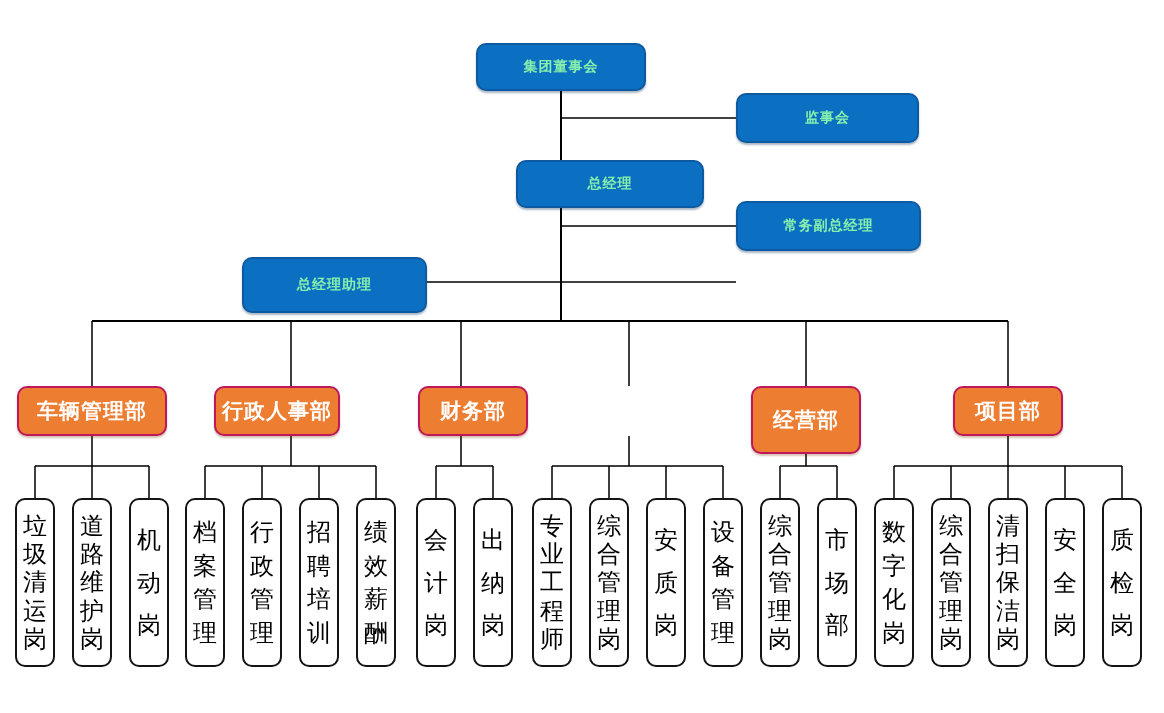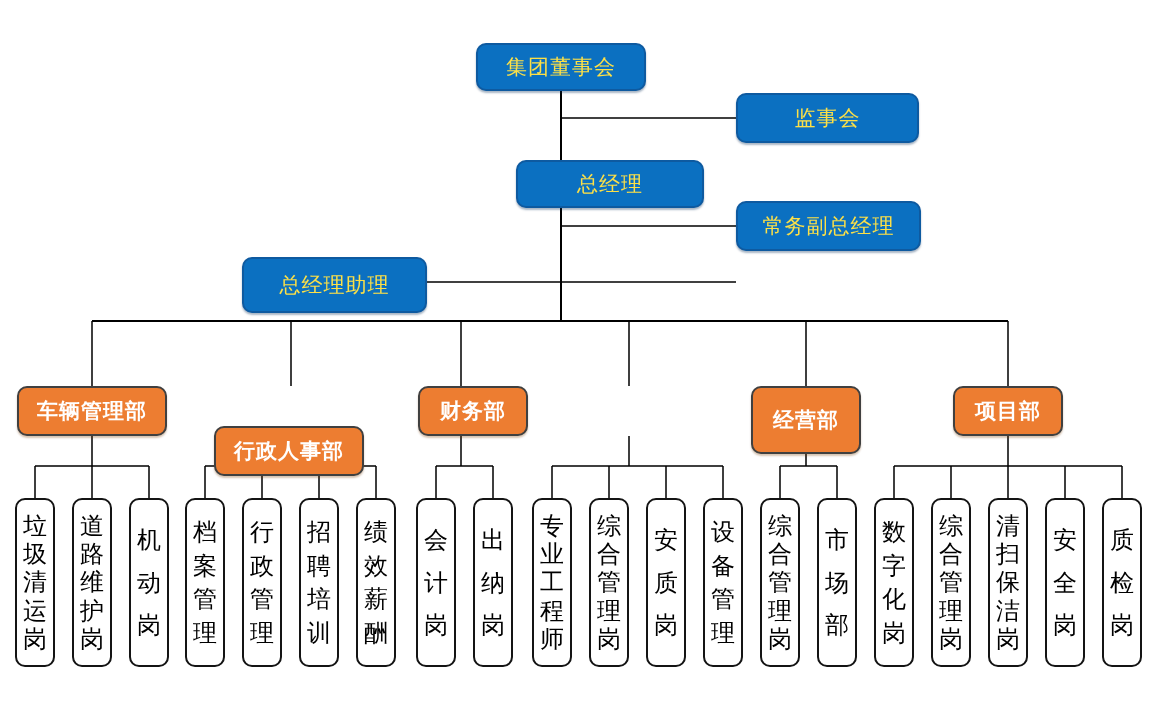--- a/index.html
+++ b/index.html
@@ -18,29 +18,29 @@
     display: flex;
     align-items: center;
     justify-content: center;
     text-align: center;
     z-index: 1;
   }
   .blue {
     background: #0B70C1;
     border: 2px solid #0E5AA0;
     border-radius: 10px;
-    color: #fde047;
-    font-weight: 400;
-    font-size: 21px;
+    color: #86efac;
+    font-weight: 700;
+    font-size: 14px;
     letter-spacing: 1px;
     box-shadow: 0 2px 2px rgba(10, 45, 90, 0.35);
   }
   .orange {
     background: #ED7D31;
-    border: 2px solid #404040;
+    border: 2px solid #be185d;
     border-radius: 10px;
     color: #ffffff;
     font-weight: 700;
     font-size: 21px;
     letter-spacing: 1px;
     box-shadow: 0 2px 2px rgba(120, 60, 0, 0.3);
   }
   .post {
     background: #ffffff;
     border: 2.5px solid #141414;
@@ -97,21 +97,21 @@
 
   <div class="node blue" style="left:476px; top:160px; width:188px; height:48px;margin-left:40px;">总经理</div>
 
   <div class="node blue" style="left:736px; top:201px; width:185px; height:50px;">常务副总经理</div>
 
   <div class="node blue" style="left:242px; top:257px; width:185px; height:56px;">总经理助理</div>
 
 
   <div class="node orange" style="left:17px; top:386px; width:150px; height:50px;">车辆管理部</div>
 
-  <div class="node orange" style="left:214px; top:386px; width:150px; height:50px;margin-top:40px;">行政人事部</div>
+  <div class="node orange" style="left:214px; top:386px; width:126px; height:50px;">行政人事部</div>
 
   <div class="node orange" style="left:406px; top:386px; width:110px; height:50px;margin-left:12px;">财务部</div>
 
 
   <div class="node orange" style="left:751px; top:386px; width:110px; height:68px;">经营部</div>
 
   <div class="node orange" style="left:953px; top:386px; width:110px; height:50px;">项目部</div>
 
   <div class="node post vtext" style="left:15px; top:498px; width:40px; height:169px;">
       <span>垃</span>

